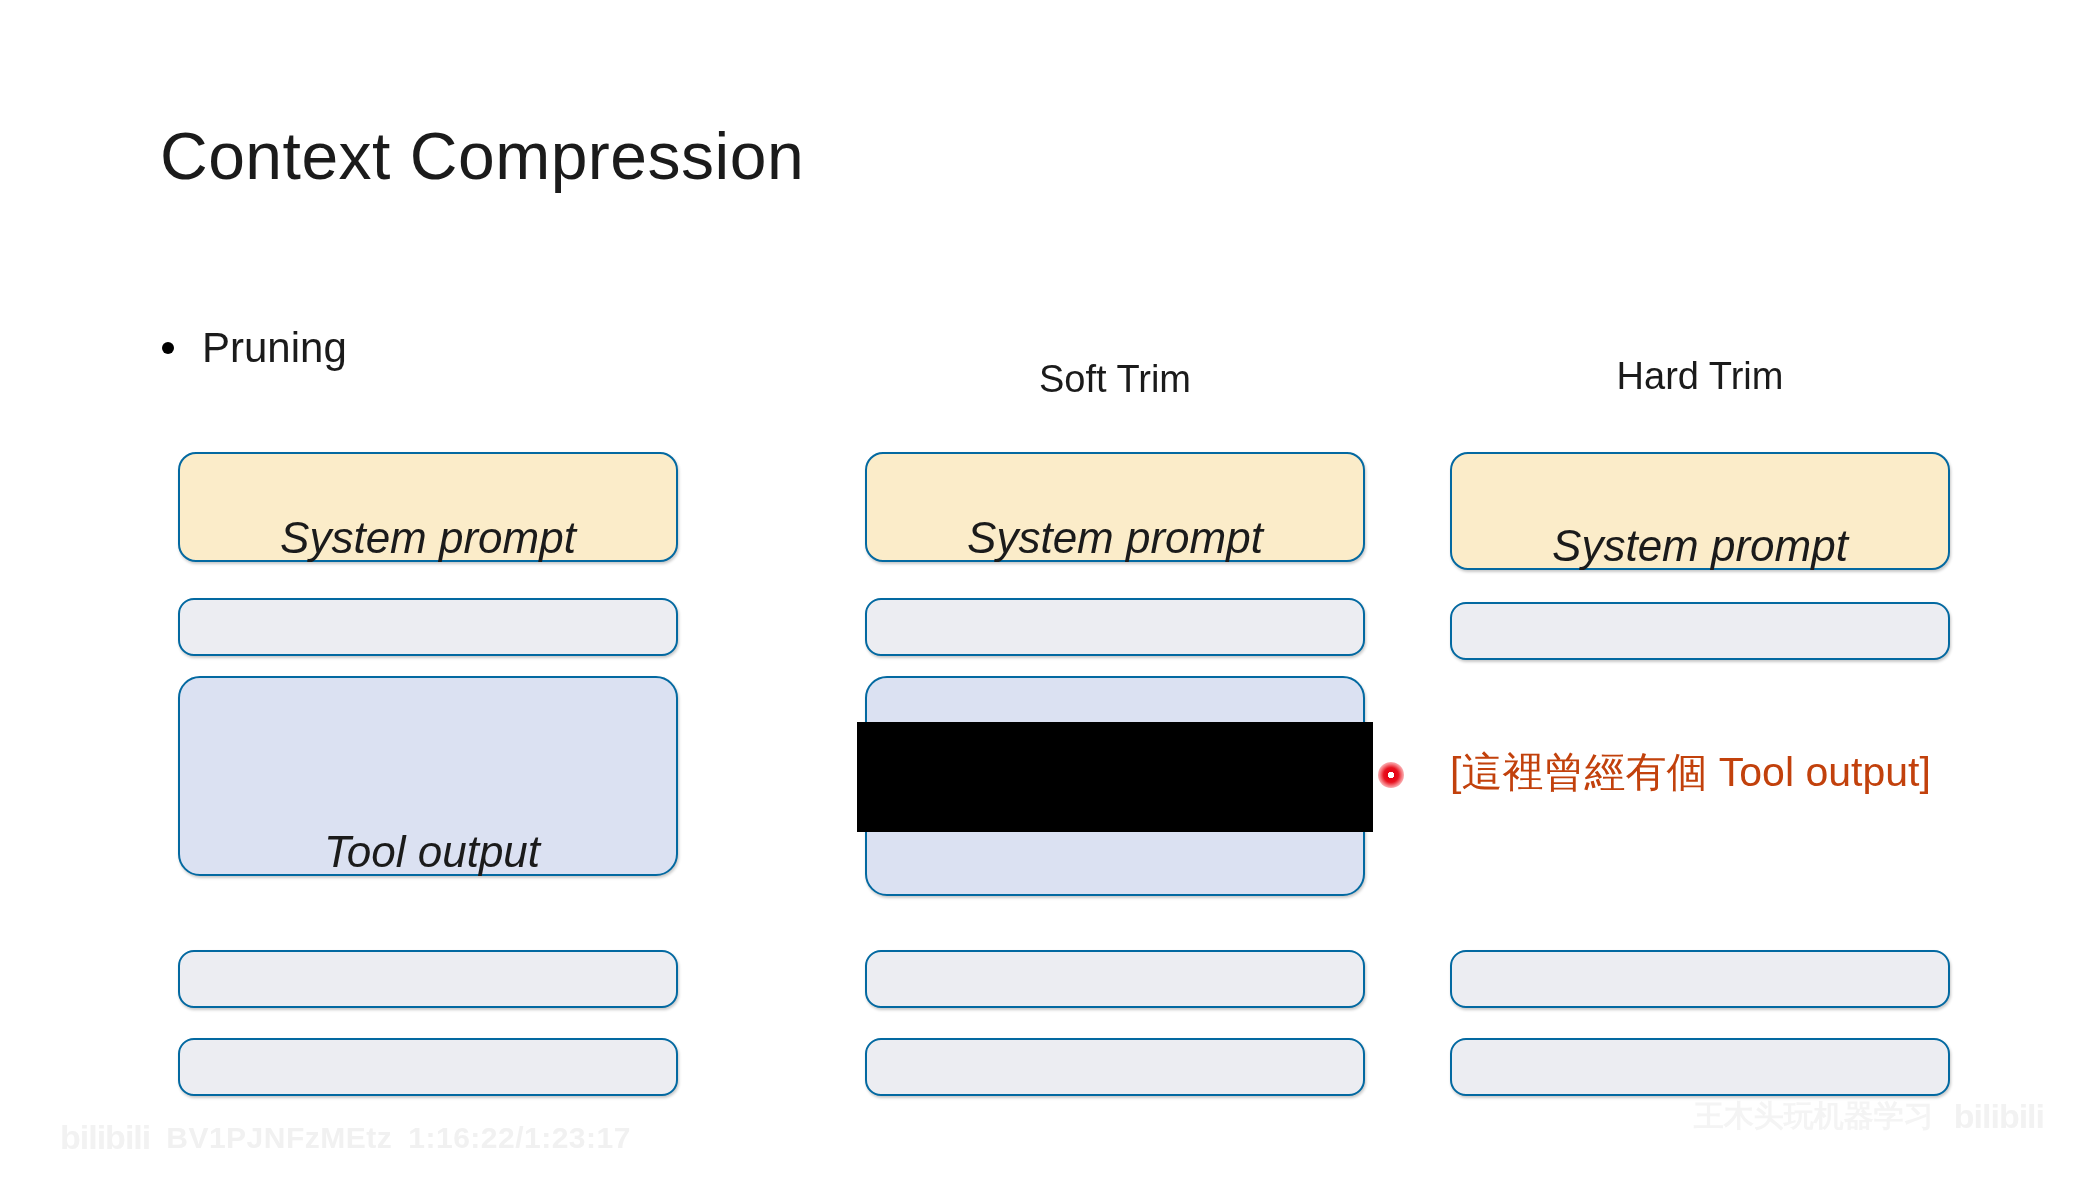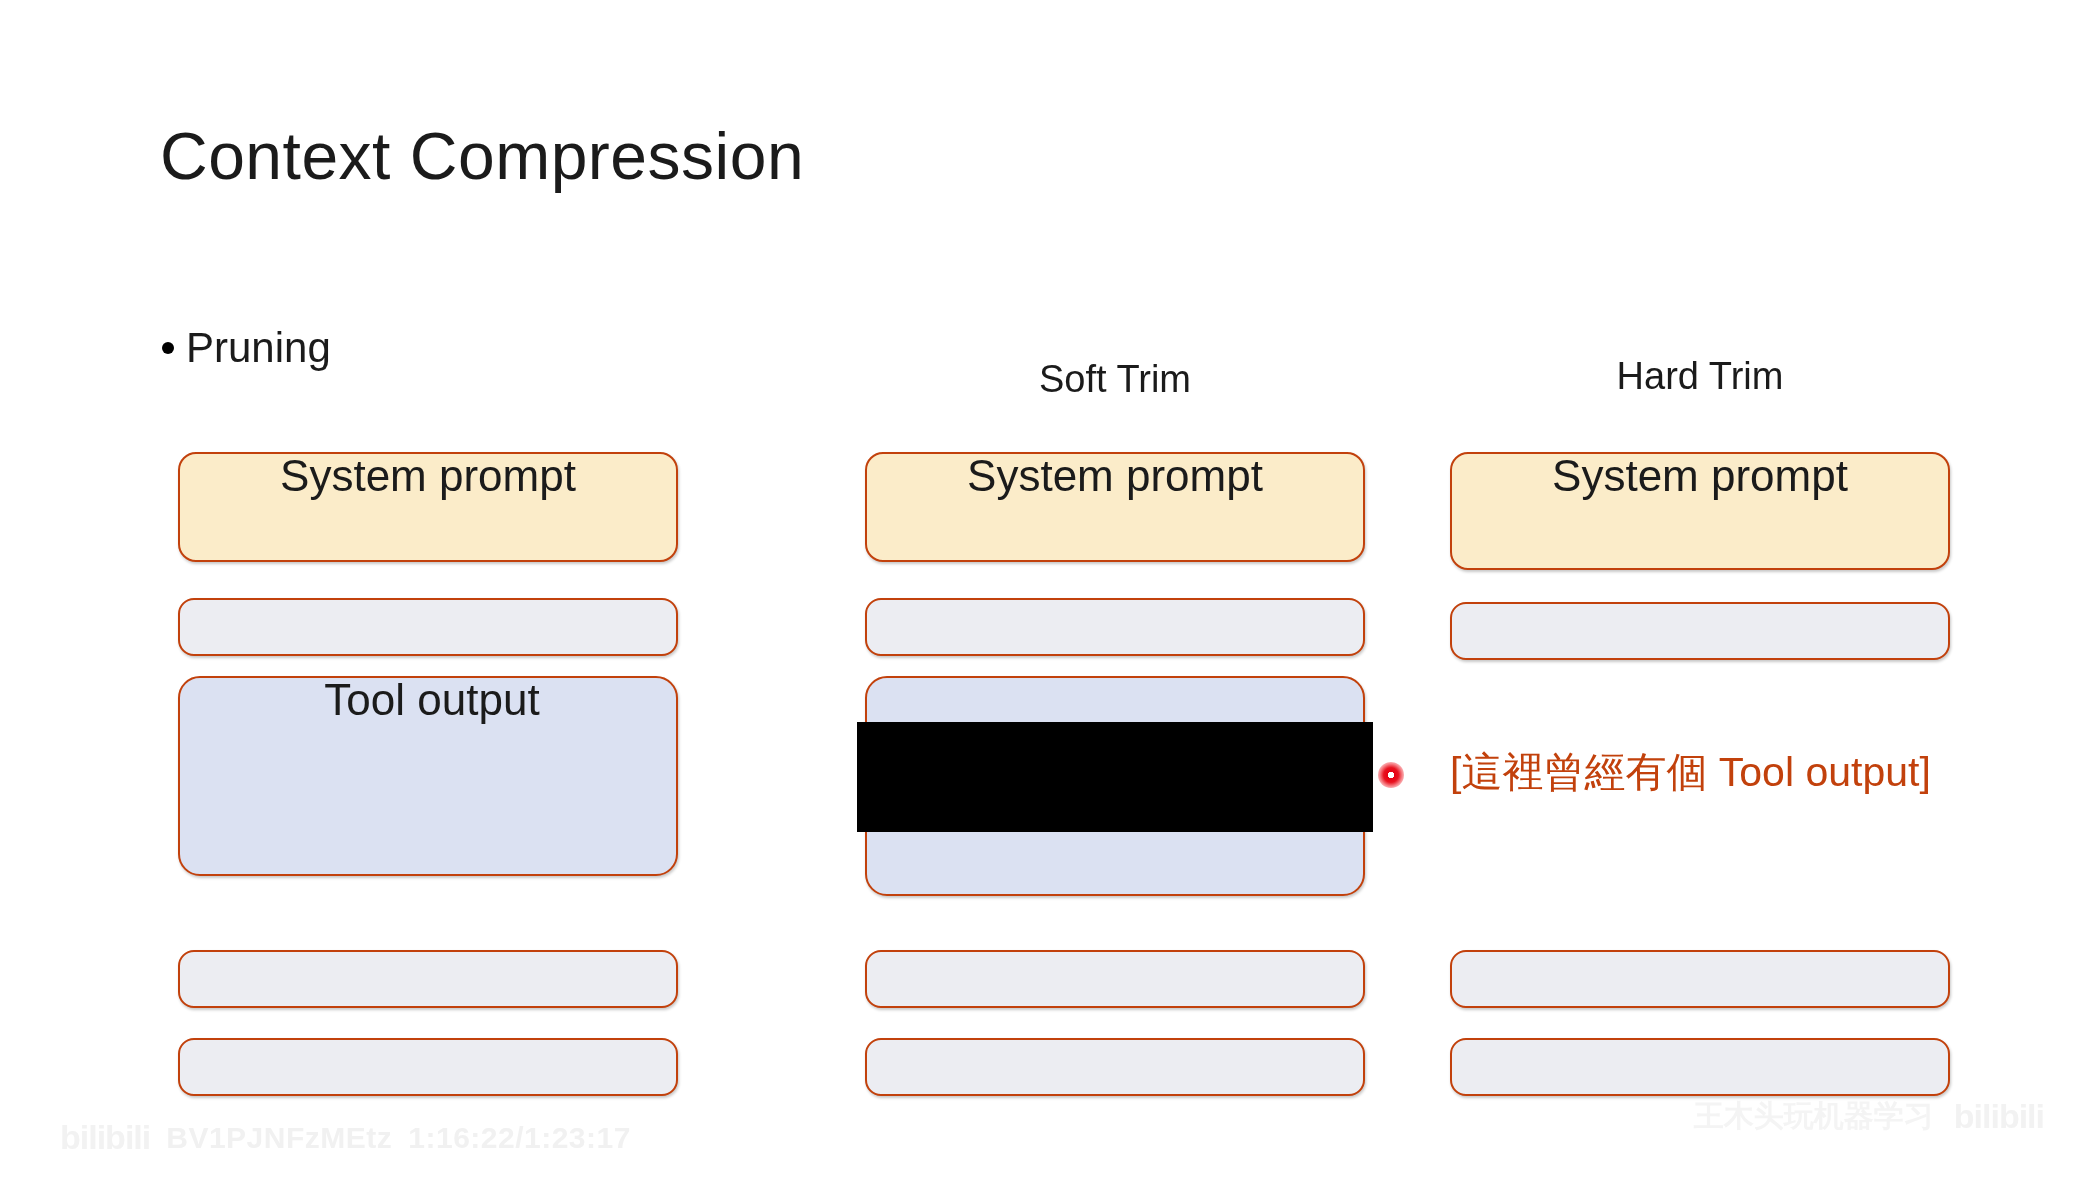--- a/index.html
+++ b/index.html
@@ -28,21 +28,21 @@
     white-space: nowrap;
   }
 
   
   #bullet-row {
     position: absolute;
     left: 162px;
     top: 324px;
     display: flex;
     align-items: baseline;
-    gap: 12px;
+    gap: 28px;
   }
   #bullet-dot {
     width: 12px;
     height: 12px;
     border-radius: 50%;
     background: #000000;
     position: relative;
     top: -8px;
     flex: 0 0 auto;
   }
@@ -61,26 +61,27 @@
     text-align: center;
     margin-top: 18px;
   }
   #heading-soft-trim { left: 865px; width: 500px; top: 340px; }
   #heading-hard-clear { left: 1450px; width: 500px; top: 337px; }
 
   
   .blk {
     position: absolute;
     box-sizing: border-box;
-    border: 2px solid #c2410c;
+    border: 2px solid #0369a1;
     border-radius: 16px;
     box-shadow: 1px 2px 3px rgba(0,0,0,0.22);
     display: flex;
-    align-items: flex-start;
+    align-items: flex-end;
     justify-content: center;
+    font-style: italic;
   }
   .blk-sys {
     background: #fbecc9;
     border-radius: 18px;
   }
   .blk-grey {
     background: #ecedf2;
   }
   .blk-tool {
     background: #dbe1f2;

